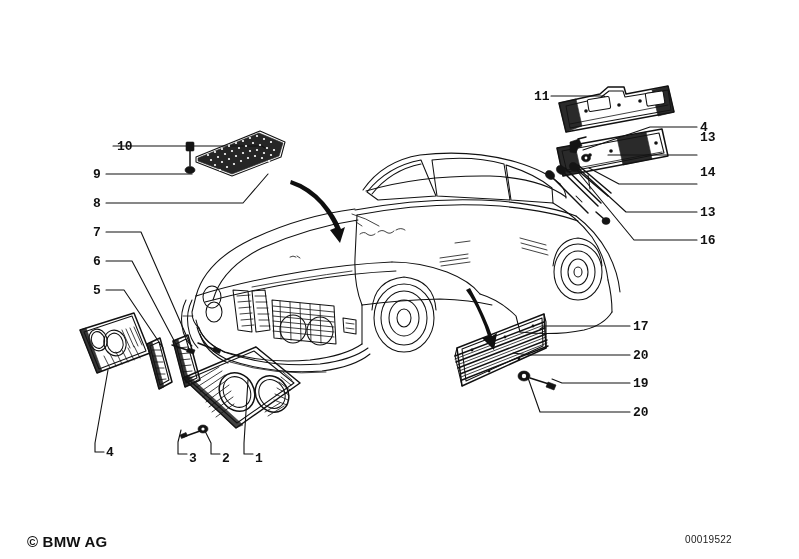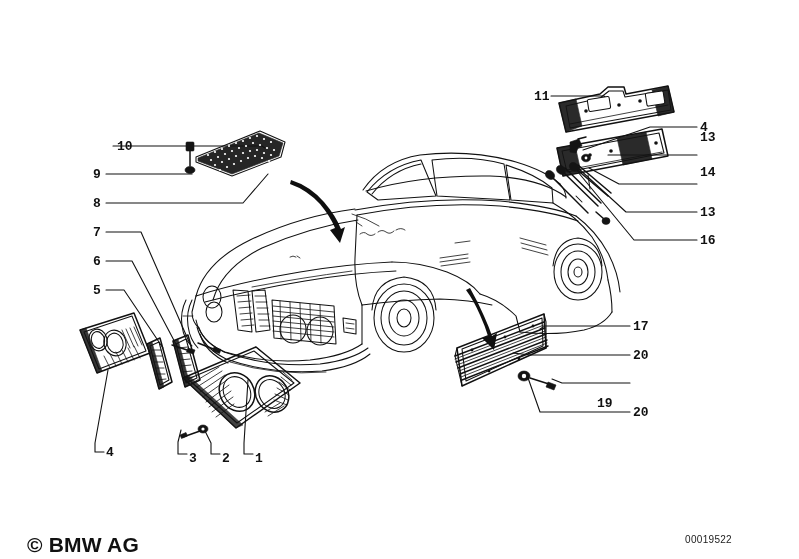--- a/index.html
+++ b/index.html
@@ -25,21 +25,21 @@
     letter-spacing:0px;
     line-height:13px;
     white-space:nowrap;
   }
   .c-left{text-align:left;}
   #copyright{
     position:absolute;
     left:27px;
     top:533px;
     font-family:"Liberation Sans", sans-serif;
-    font-size:21px;
+    font-size:15px;
     font-weight:700;
     color:#111111;
     white-space:nowrap;
     letter-spacing:0.2px;
   }
   #docnum{
     position:absolute;
     left:732px;
     top:534px;
     font-family:"Liberation Sans", sans-serif;
@@ -488,20 +488,20 @@
       <div class="callout c-left" style="left: 93px; top: 168px;">9</div>
       <div class="callout c-left" style="left: 93px; top: 140px; margin-left: 24px;">10</div>
       <div class="callout c-left" style="left: 534px; top: 90px;">11</div>
       <div class="callout c-left" style="left: 700px; top: 121px;">4</div>
       <div class="callout c-left" style="left: 700px; top: 131px;">13</div>
       <div class="callout c-left" style="left: 700px; top: 166px;">14</div>
       <div class="callout c-left" style="left: 700px; top: 206px;">13</div>
       <div class="callout c-left" style="left: 700px; top: 234px;">16</div>
       <div class="callout c-left" style="left: 633px; top: 320px;">17</div>
       <div class="callout c-left" style="left: 633px; top: 349px;">20</div>
-      <div class="callout c-left" style="left: 597px; top: 377px; margin-top: 20px;">19</div>
+      <div class="callout c-left" style="left: 633px; top: 377px;">19</div>
       <div class="callout c-left" style="left: 633px; top: 406px;">20</div>
     </div>
 
   <div id="copyright">© BMW AG</div>
   <div id="docnum">00019522</div>
 
 </div>
 
 </body></html>

